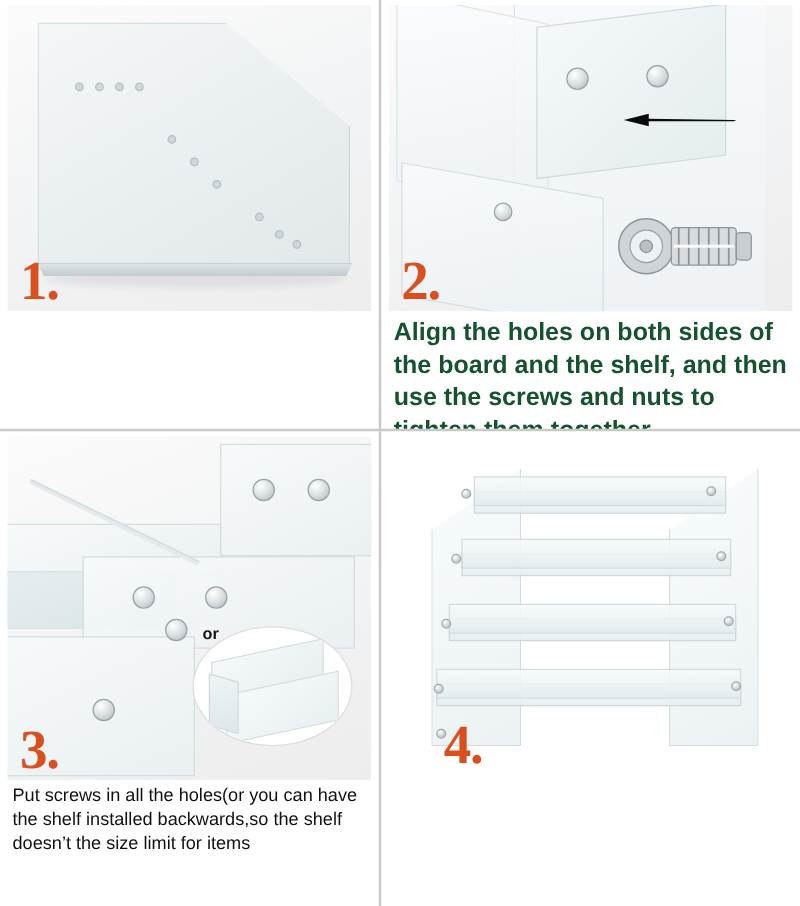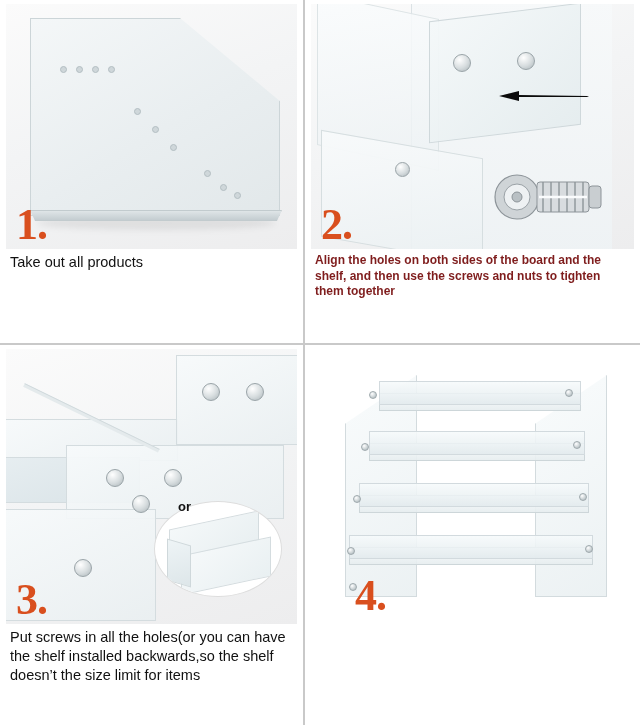--- a/index.html
+++ b/index.html
@@ -67,23 +67,23 @@
     bottom: 6px;
   }
   .caption {
     font-size: 14.5px;
     line-height: 1.32;
     color: #111;
     margin: 4px 2px 0 4px;
     font-family: "Liberation Sans", sans-serif;
   }
   .caption.orange {
-    color: #7f1d1d;
+    color: #14532d;
     font-weight: bold;
-    font-size: 12px;
+    font-size: 20px;
     line-height: 1.3;
   }
   .caption.finish {
     font-size: 22px;
     margin-left: 44px;
     margin-top: 16px;
     color: #111;
   }
   .bgsoft {
     position: absolute;
@@ -216,21 +216,21 @@
     top: 152px;
     width: 126px;
     height: 94px;
     border-radius: 50%;
     background: #ffffff;
     border: 1px solid #dddddd;
     overflow: hidden;
   }
   .or-label {
     position: absolute;
-    left: 172px;
+    left: 156px;
     top: 150px;
     font-size: 13px;
     font-weight: bold;
     color: #111;
     z-index: 7;
   }
 
   
   .rack {
     position: absolute;
@@ -289,21 +289,20 @@
         <div class="hole" style="left:86px;top:62px;"></div>
         <div class="hole" style="left:102px;top:62px;"></div>
         <div class="hole" style="left:128px;top:104px;"></div>
         <div class="hole" style="left:146px;top:122px;"></div>
         <div class="hole" style="left:164px;top:140px;"></div>
         <div class="hole" style="left:198px;top:166px;"></div>
         <div class="hole" style="left:214px;top:180px;"></div>
         <div class="hole" style="left:228px;top:188px;"></div>
         <div class="stepnum">1.</div>
       </div>
-      <div class="caption">Take out all products</div>
     </div>
 
     <div class="cell tr">
       <div class="photo p2">
         <div class="bgsoft"></div>
         <div class="p2-wall"></div>
         <div class="p2-box2"></div>
         <div class="p2-box"></div>
         <div class="p2-lowshelf"></div>
 

